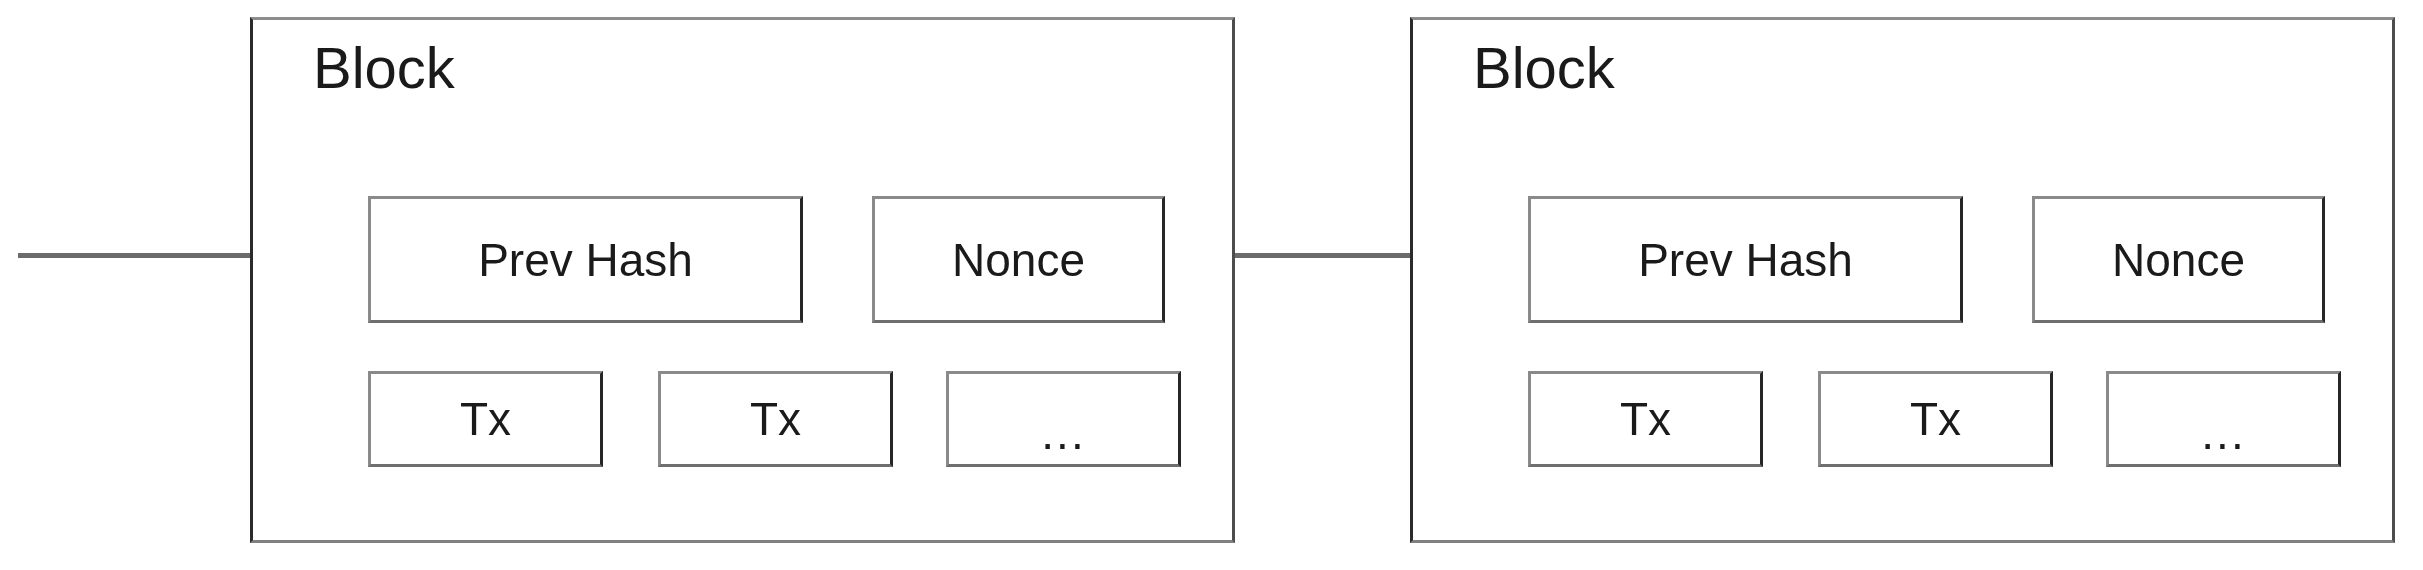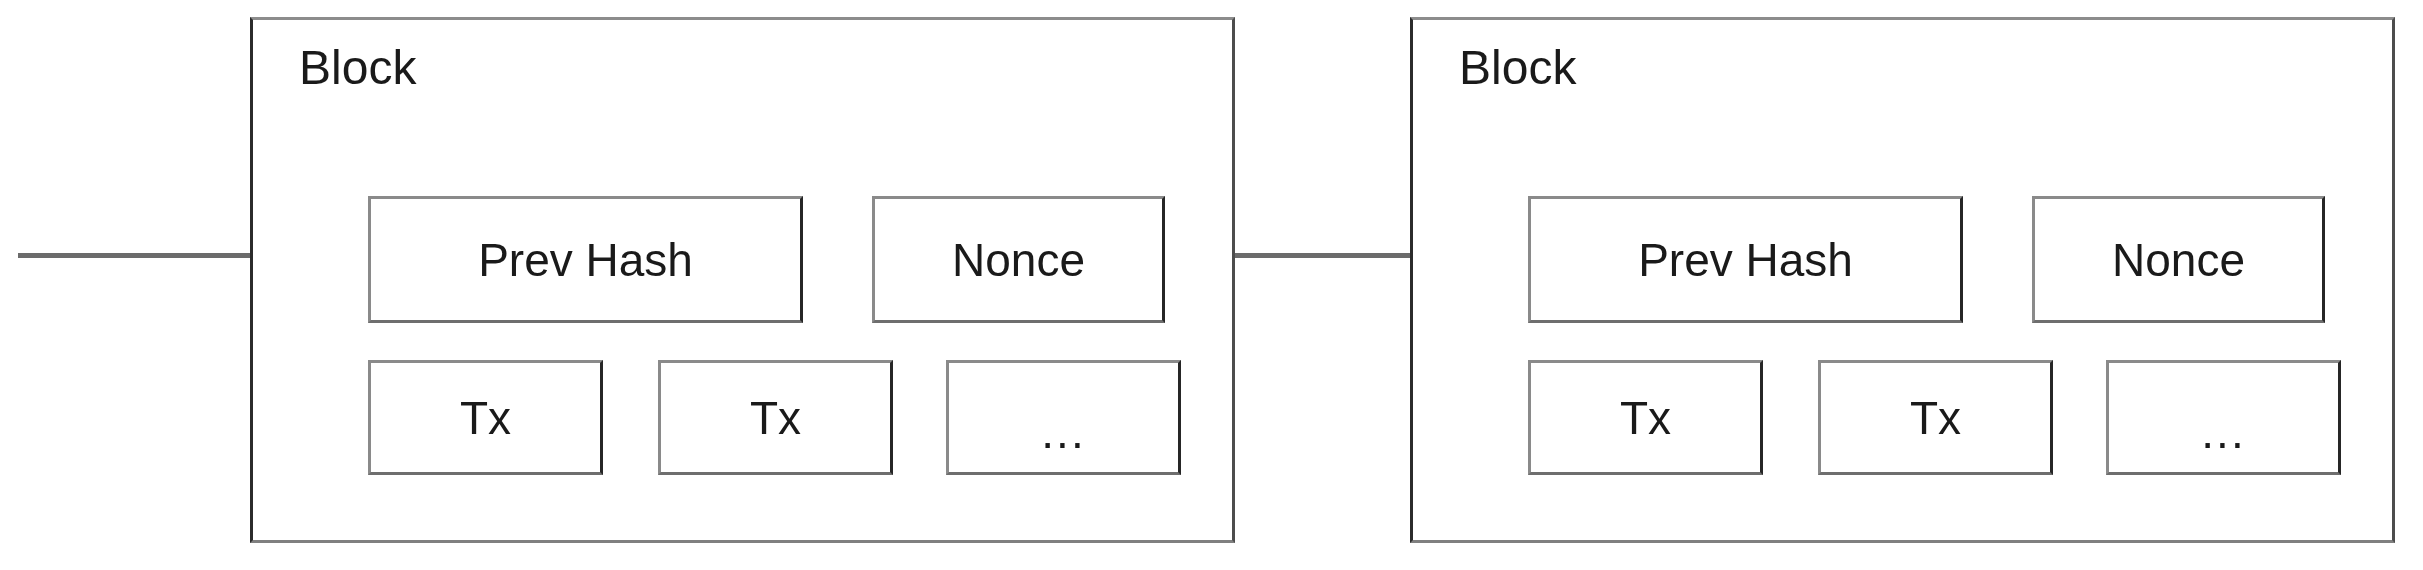--- a/index.html
+++ b/index.html
@@ -26,23 +26,23 @@
     border-left-color: #2b2b2b;
     border-top-color: #8c8c8c;
     border-right-color: #4d4d4d;
     border-bottom-color: #808080;
   }
   #block-1 { left: 250px; top: 17px; width: 985px; height: 526px; }
   #block-2 { left: 1410px; top: 17px; width: 985px; height: 526px; }
 
   .block-title {
     position: absolute;
-    left: 46px;
+    left: 60px;
     top: 22px;
-    font-size: 48px;
+    font-size: 58px;
     line-height: 52px;
     color: #1a1a1a;
     letter-spacing: 0px;
     white-space: nowrap;
   }
 
   
   .field-box {
     position: absolute;
     box-sizing: border-box;
@@ -70,21 +70,21 @@
     top: 14px;
     letter-spacing: 2px;
   }
 
   
   .row-header { top: 176px; height: 127px; }
   .prevhash-box { left: 115px; width: 435px; }
   .nonce-box    { left: 619px; width: 293px; }
 
   
-  .row-tx { top: 340px; height: 115px; }
+  .row-tx { top: 351px; height: 96px; }
   .tx-box-1 { left: 115px;  width: 235px; }
   .tx-box-2 { left: 405px;  width: 235px; }
   .tx-box-3 { left: 693px;  width: 235px; }
 
   
   .arrow {
     position: absolute;
     height: 0;
   }
   .arrow-line {

